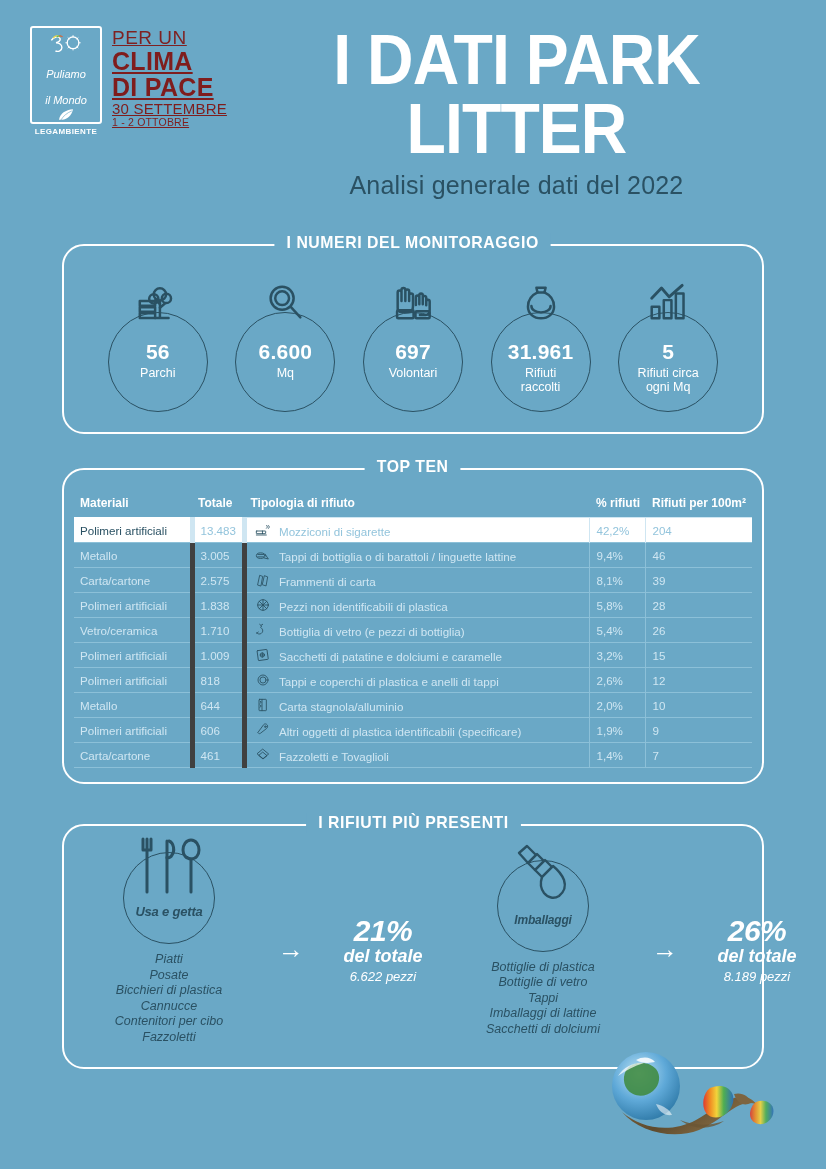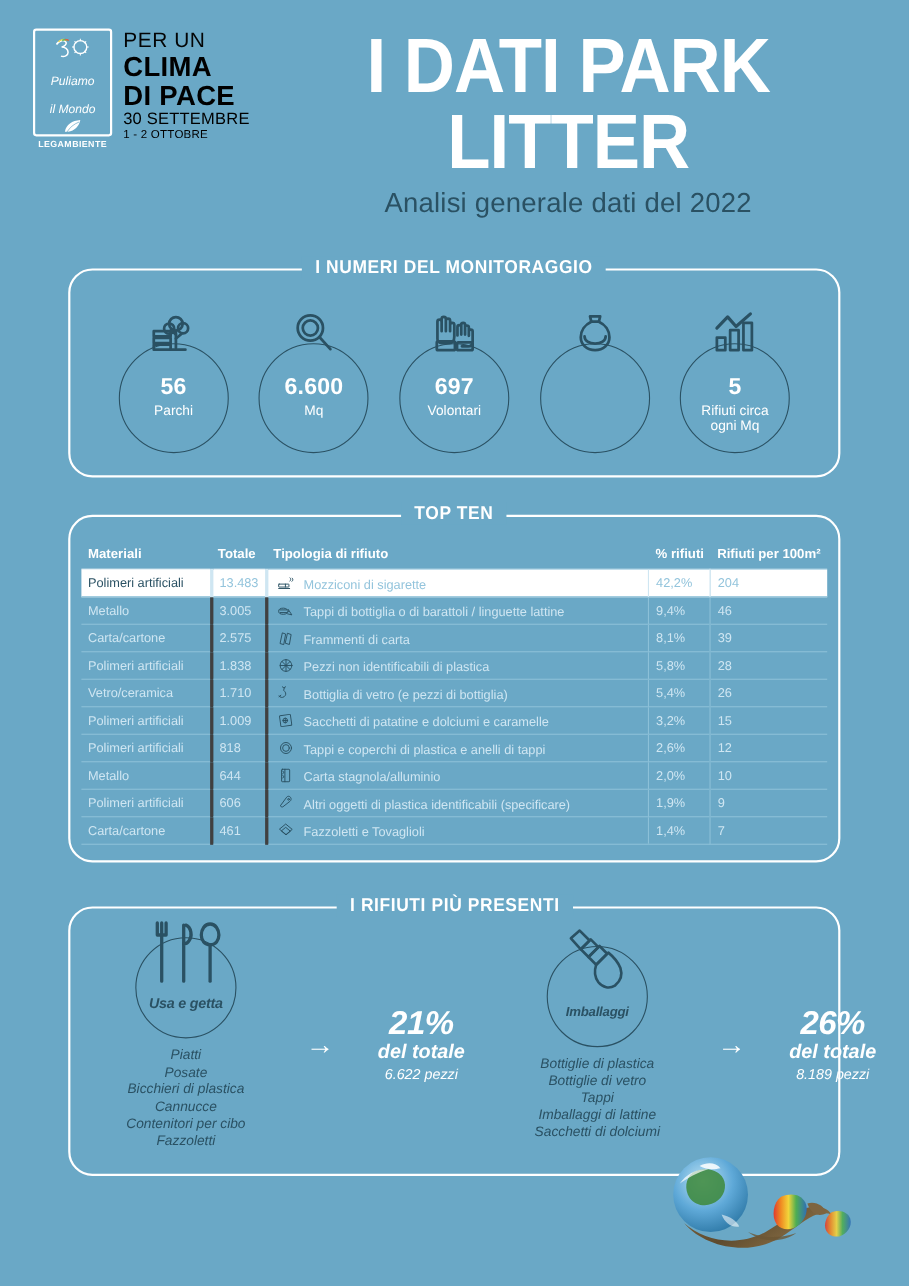--- a/index.html
+++ b/index.html
@@ -22,21 +22,21 @@
   .logo-swirl { width: 58px; height: 34px; }
   .logo-word {
     color: #fff; font-family: Liberation Sans, sans-serif; font-style: italic;
     font-size: 11px; line-height: 11px; text-align: left; margin-top: 15px;
   }
   .logo-leaf { width: 30px; height: 24px; margin-top: 2px; }
   .logo-legambiente {
     position: absolute; bottom: -14px; left: 50%; transform: translateX(-50%);
     color: #fff; font-size: 8px; font-weight: bold; letter-spacing: .4px; white-space: nowrap;
   }
-  .claim { color: #000000; line-height: 1; padding-top: 2px; }
+  .claim { color: #7f1d1d; line-height: 1; padding-top: 2px; text-decoration: underline; }
   .claim .c1 { font-size: 19px; letter-spacing: .5px; font-weight: 400; opacity:.97;}
   .claim .c2 { font-size: 25px; font-weight: 800; letter-spacing: .3px; margin-top: 2px; }
   .claim .c3 { font-size: 25px; font-weight: 800; letter-spacing: .3px; margin-top: 1px; }
   .claim .c4 { font-size: 15px; margin-top: 1px; letter-spacing: .2px; }
   .claim .c5 { font-size: 10.5px; margin-top: 1px; letter-spacing: .2px; }
 
   .title-block { flex: 1; text-align: center; margin-left: 4px; }
   .main-title {
     color: #ffffff; font-size: 70px; font-weight: 800;
     letter-spacing: -1px; line-height: .98;
@@ -88,21 +88,21 @@
   }
   tbody td {
     color: #cfe6f2; padding: 4px 6px; white-space: nowrap;
     border-top: 1px solid #8cc0d8;
   }
   tbody tr:last-child td { border-bottom: 1px solid #8cc0d8; }
   td.c-mat { width: 118px; }
   td.c-tot, th.c-tot { width: 48px; }
   td.c-pct, th.c-pct { width: 54px; }
   td.c-per, th.c-per { width: 94px; }
-  td.c-mat, td.c-tot { border-right: 3px solid #404040; }
+  td.c-mat, td.c-tot { border-right: 5px solid #404040; }
   td.c-pct { border-left: 1px solid #8cc0d8; border-right: 1px solid #8cc0d8; }
   td.c-tip { padding-left: 8px; }
   tbody tr.hi td { background: #ffffff; border-top-color:#ffffff; border-bottom:none; }
   tbody tr.hi td.c-mat { color: #2a5163; border-right-color: #cfe6f2; }
   tbody tr.hi td.c-tot { color: #93c4dc; border-right-color: #cfe6f2; }
   tbody tr.hi td.c-tip,
   tbody tr.hi td.c-pct,
   tbody tr.hi td.c-per { color: #93c4dc; border-color: #cfe6f2; }
   .tip-cell { display: flex; align-items: flex-end; gap: 8px; }
   .tip-ico { width: 16px; height: 16px; flex: 0 0 16px; }
@@ -226,20 +226,27 @@
             </div>
           </div>
         </div>
         <div class="stat">
           <div class="stat-icon"><svg viewBox="0 0 24 24" width="46" height="46" fill="none" stroke="#2a5163" stroke-width="1.3" stroke-linecap="round" stroke-linejoin="round">
               <path d="M10.2 6.5h3.6l.6-2.5h-4.8z"></path>
               <path d="M10.2 6.5c-3 1.4-5 4.2-5 7.4 0 3.6 3 6.1 6.8 6.1s6.8-2.5 6.8-6.1c0-3.2-2-6-5-7.4"></path>
               <path d="M7 13.5c0 2 2.2 3.4 5 3.4s5-1.4 5-3.4"></path>
             </svg></div>
           <div class="stat-circle"></div>
+          <div class="stat-text">
+            <div class="stat-num">31.961</div>
+            <div class="stat-lab">
+              <div>Rifiuti</div>
+              <div>raccolti</div>
+            </div>
+          </div>
         </div>
         <div class="stat">
           <div class="stat-icon"><svg viewBox="0 0 24 24" width="46" height="46" fill="none" stroke="#2a5163" stroke-width="1.3" stroke-linecap="round" stroke-linejoin="round">
               <rect x="3.5" y="14" width="4" height="6"></rect>
               <rect x="9.8" y="10.5" width="4" height="9.5"></rect>
               <rect x="16.1" y="7" width="4" height="13"></rect>
               <path d="M3.5 9.5L8.6 4.2l4 4.6 6.8-6" stroke-width="1.5"></path>
             </svg></div>
           <div class="stat-circle"></div>
           <div class="stat-text">

